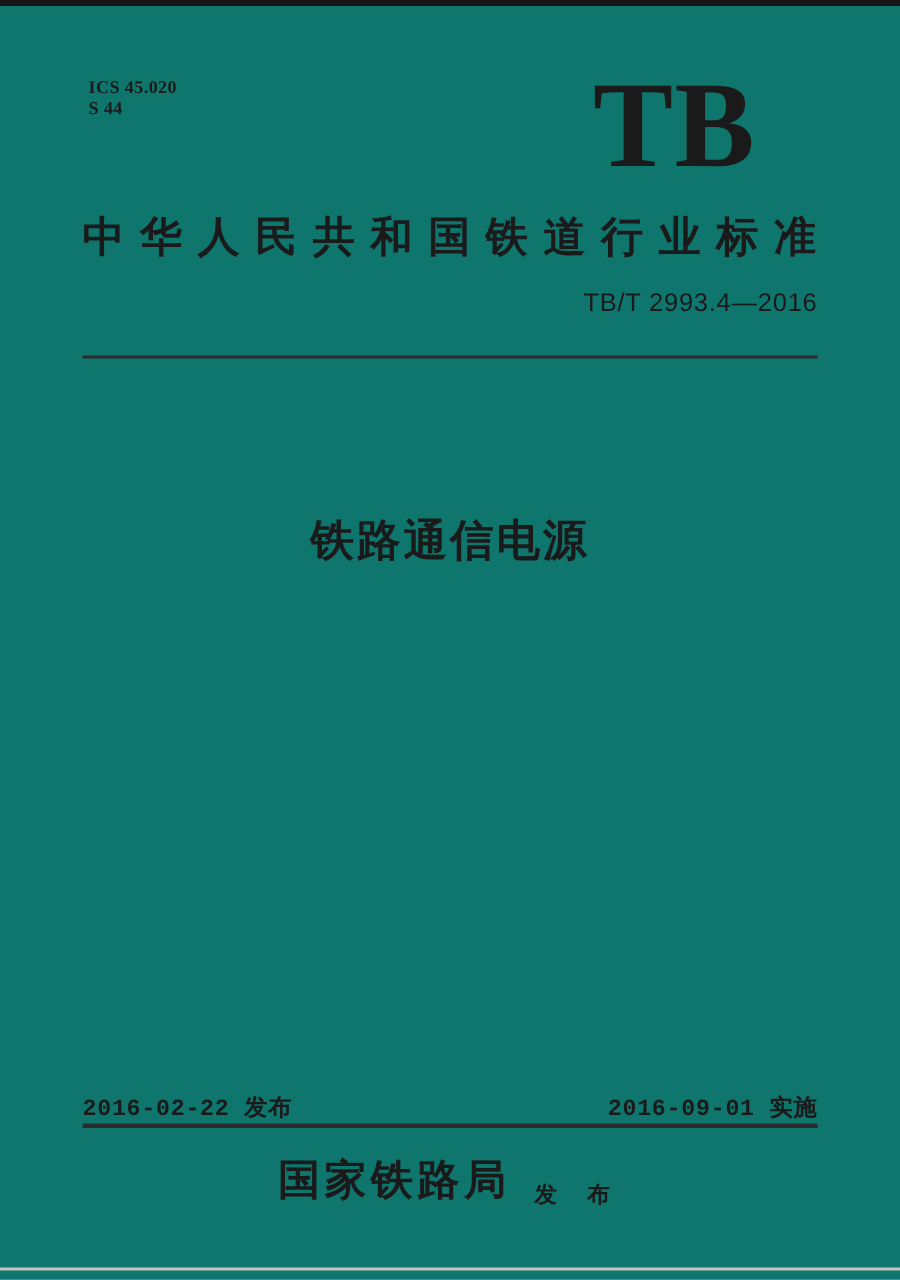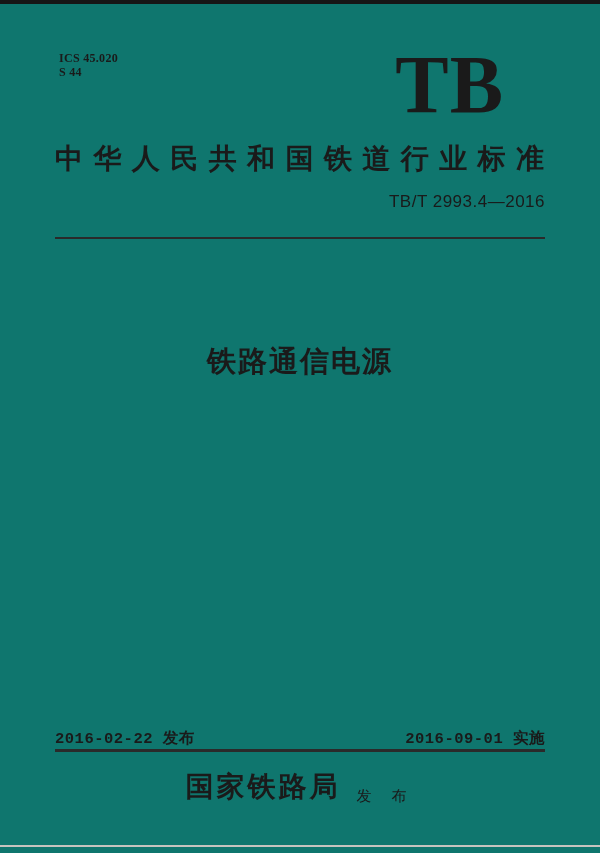--- a/index.html
+++ b/index.html
@@ -108,21 +108,21 @@
     position: absolute; top: 768px; left: 0; width: 100%;
     display: flex; justify-content: center; align-items: flex-end;
     gap: 16px;
   }
   .publisher-name {
     font-family: "Liberation Serif", "DejaVu Serif", serif;
     font-weight: 900; font-size: 28px; letter-spacing: 3px;
   }
   .publisher-label {
     font-family: "Liberation Sans", "DejaVu Sans", sans-serif;
-    font-weight: 400; font-size: 15px; letter-spacing: 8px;
+    font-weight: 700; font-size: 15px; letter-spacing: 8px;
   }
 </style>
 </head>
 <body>
 
 <div class="page">
 
   <div class="scan-edge-top"></div>
 
   <div class="ics-block">

